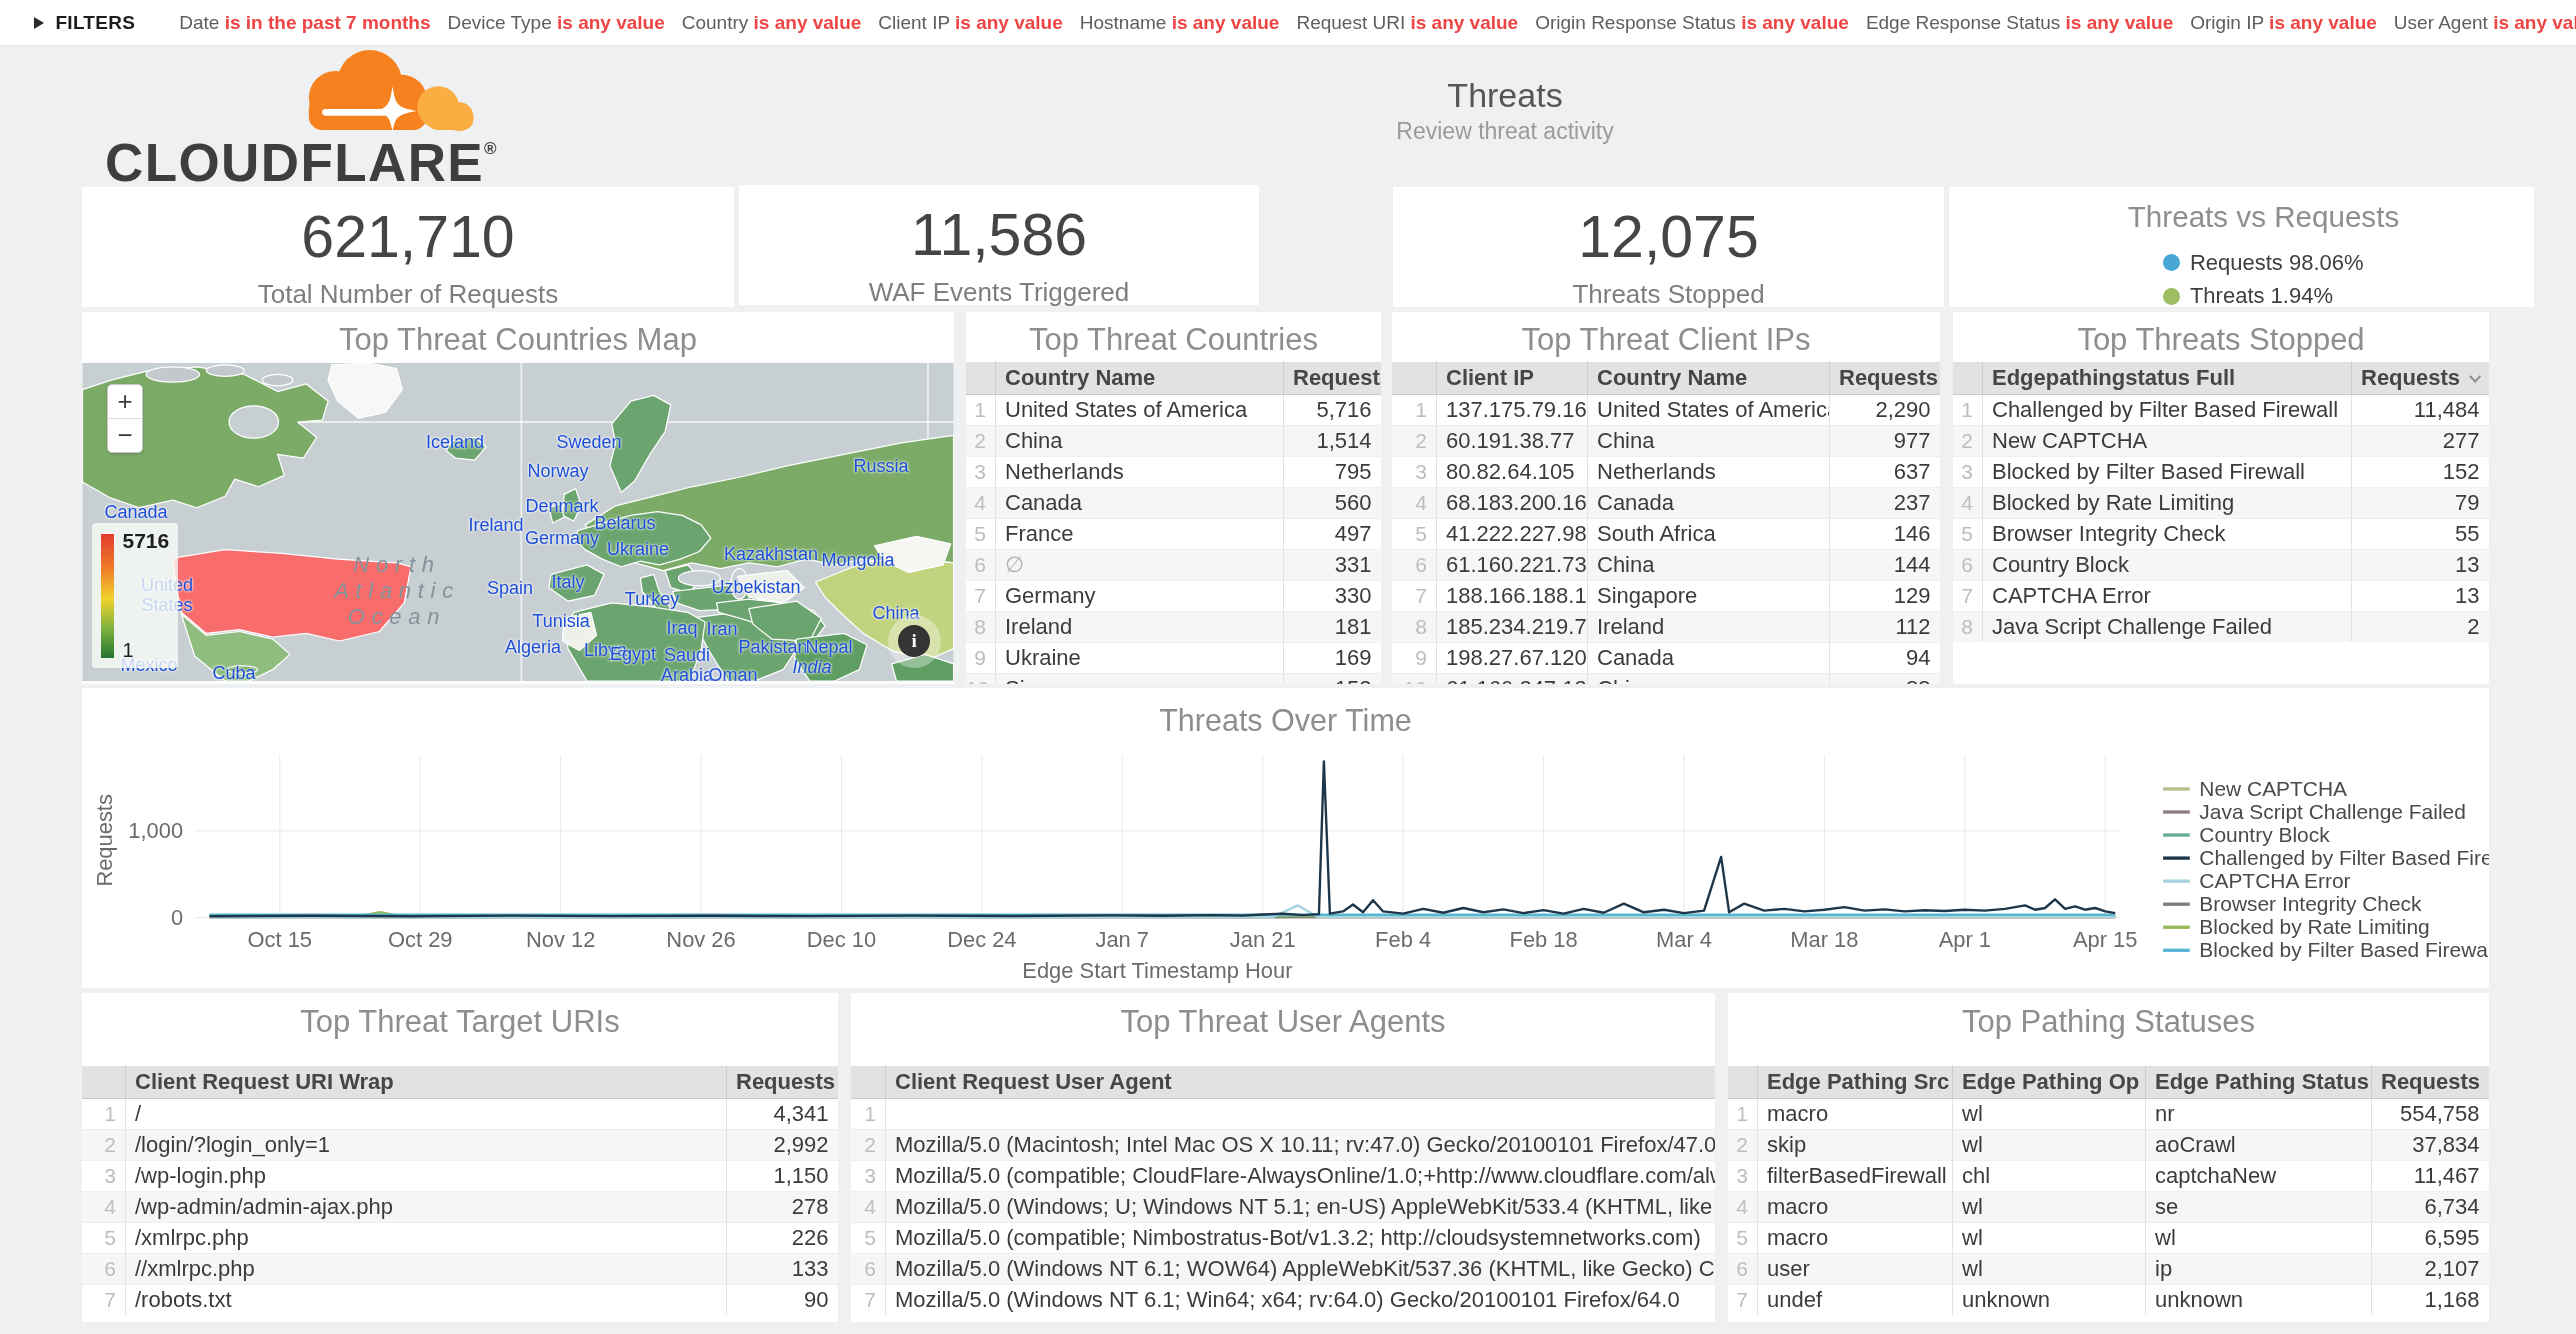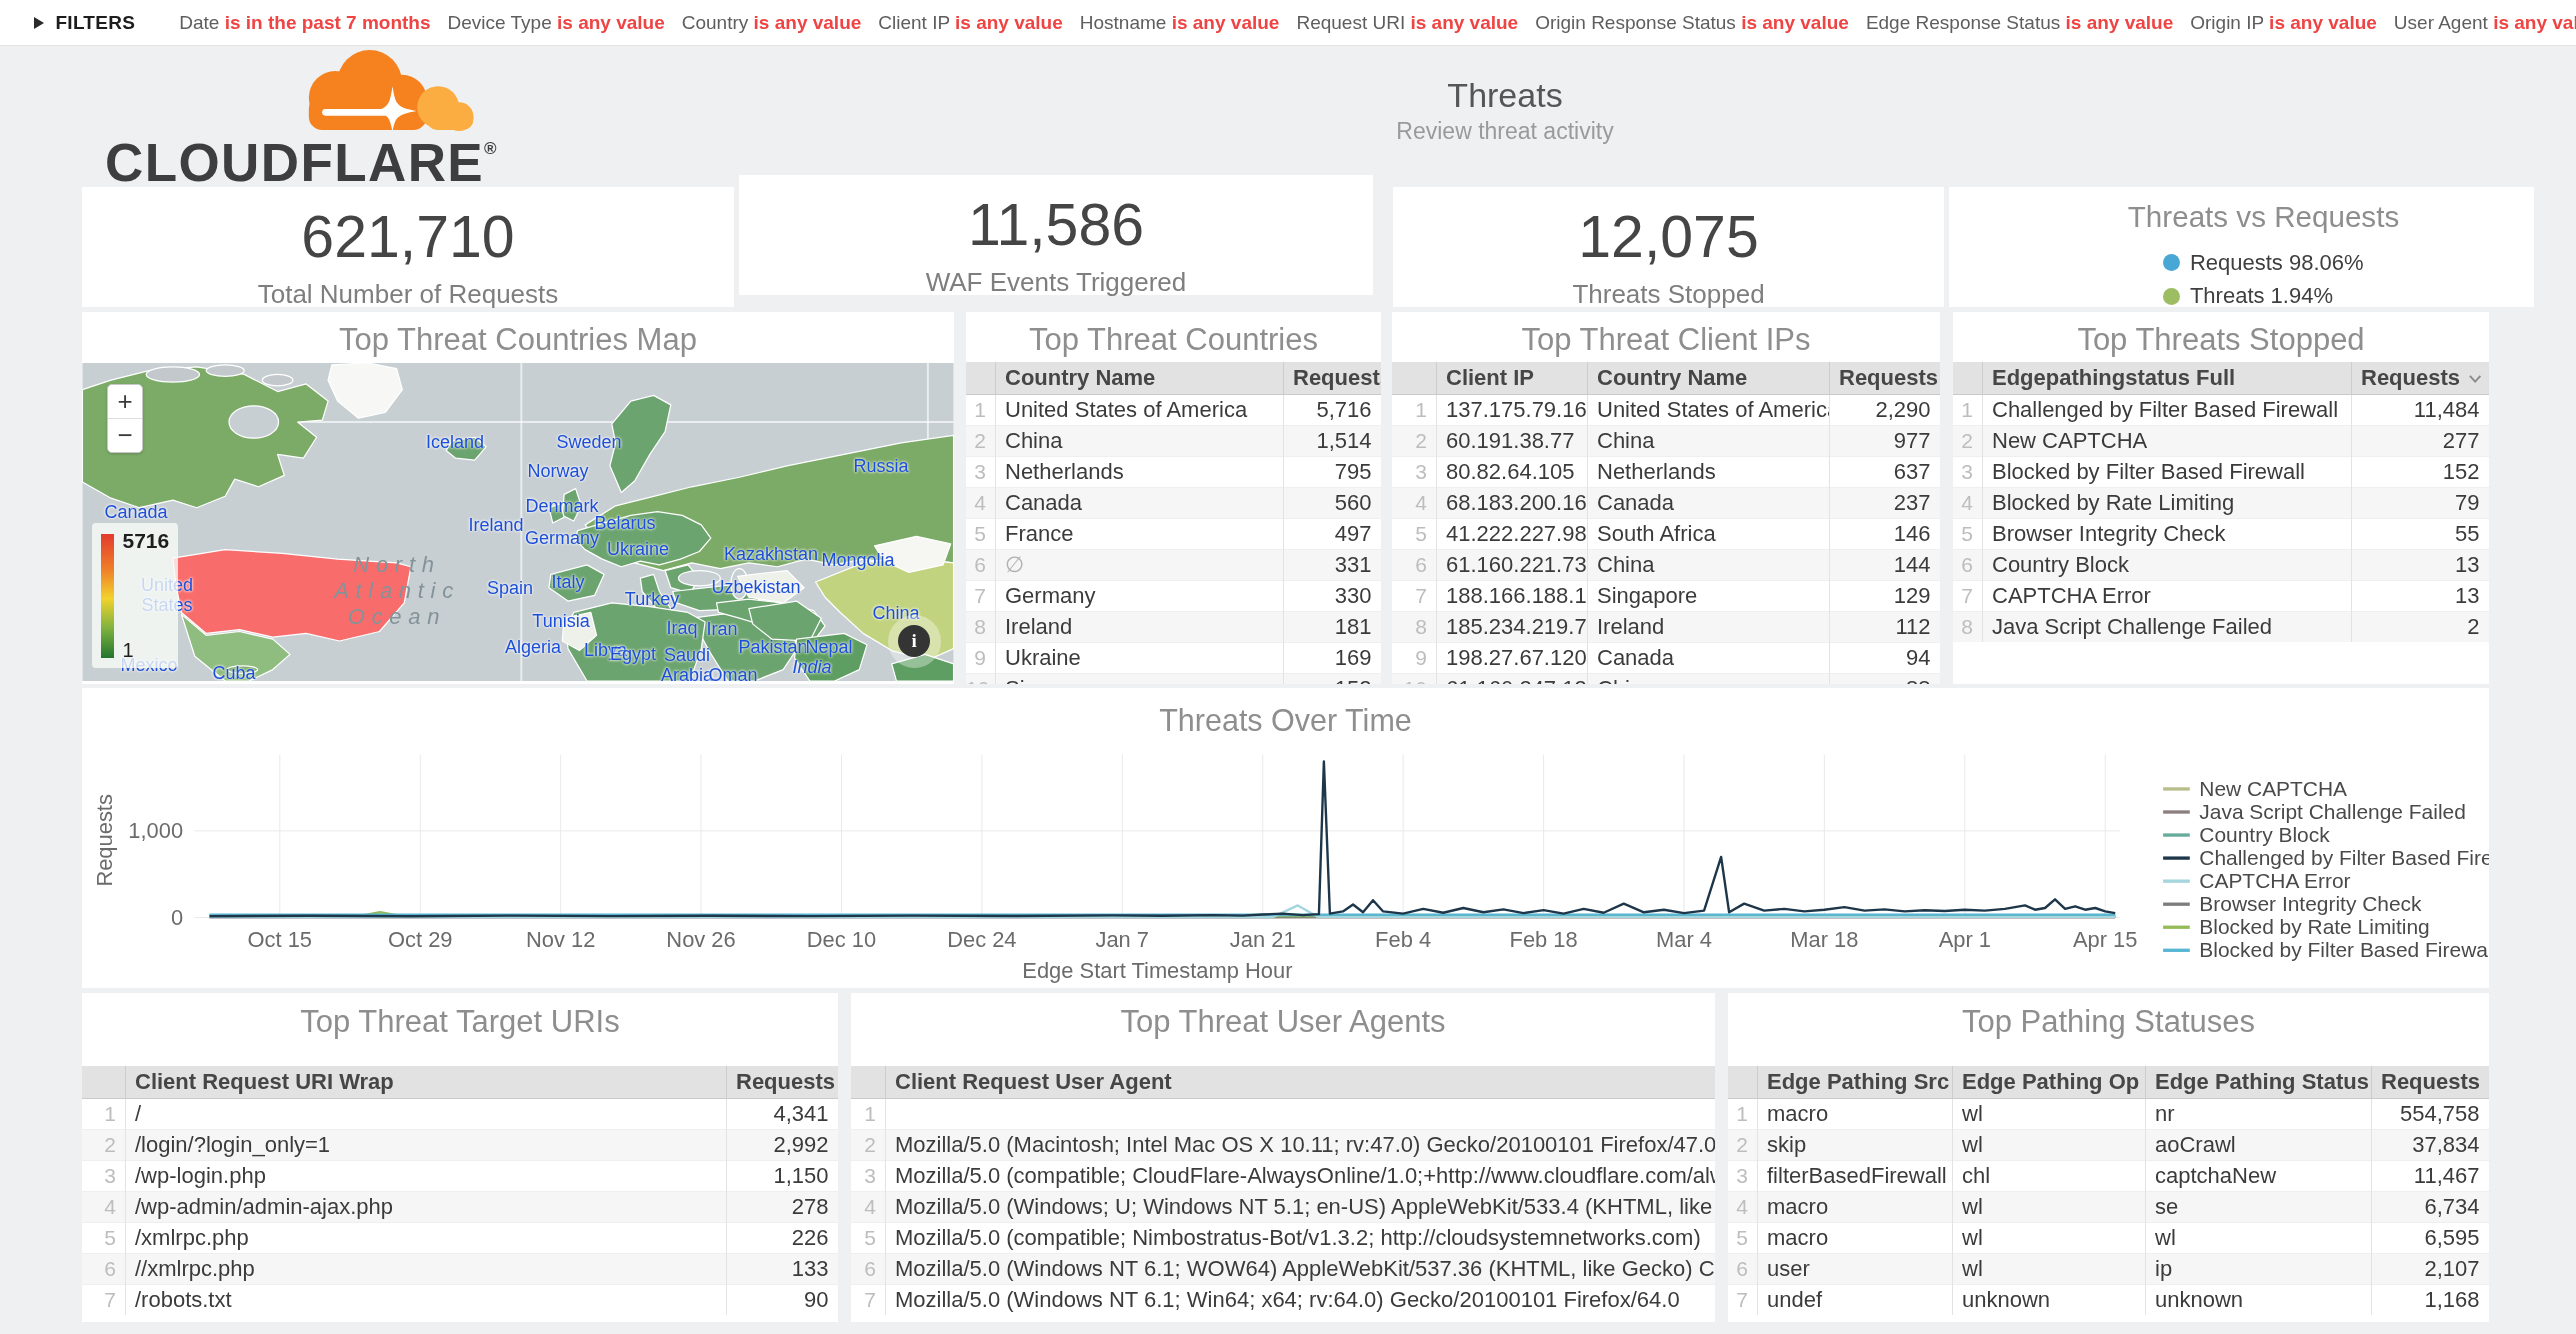--- a/index.html
+++ b/index.html
@@ -122,21 +122,21 @@
     <path d="M112,40 C115,60 117,62 137,66 C117,70 115,72 112,88 C109,72 107,70 94,66 C107,62 109,60 112,40 Z" fill="#fff"></path>
   </svg>
   <div id="logo-word"><span>CLOUDFLARE</span><sup>®</sup></div>
   <div id="hdr-title">Threats</div>
   <div id="hdr-sub">Review threat activity</div>
 
   <div class="panel stat" style="left:82px;top:187px;width:652px;height:120px;">
     <div class="v">621,710</div>
     <div class="l">Total Number of Requests</div>
   </div>
-  <div class="panel stat" style="left:739px;top:175px;width:634px;height:120px;">
+  <div class="panel stat" style="left:739px;top:185px;width:520px;height:120px;">
     <div class="v">11,586</div>
     <div class="l">WAF Events Triggered</div>
   </div>
   <div class="panel stat" style="left:1393px;top:187px;width:551px;height:120px;">
     <div class="v">12,075</div>
     <div class="l">Threats Stopped</div>
   </div>
   <div class="panel" style="left:1949px;top:187px;width:541px;height:120px;padding-left:44px;">
     <div id="tvr-title">Threats vs Requests</div>
     <div id="tvr-legend">

